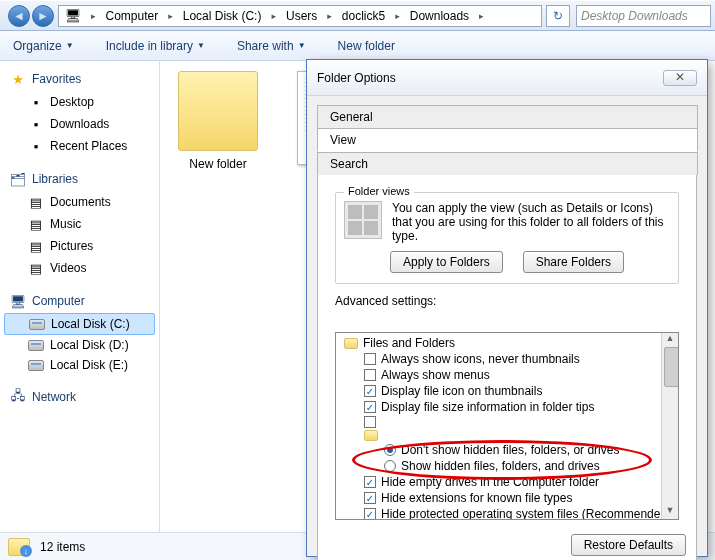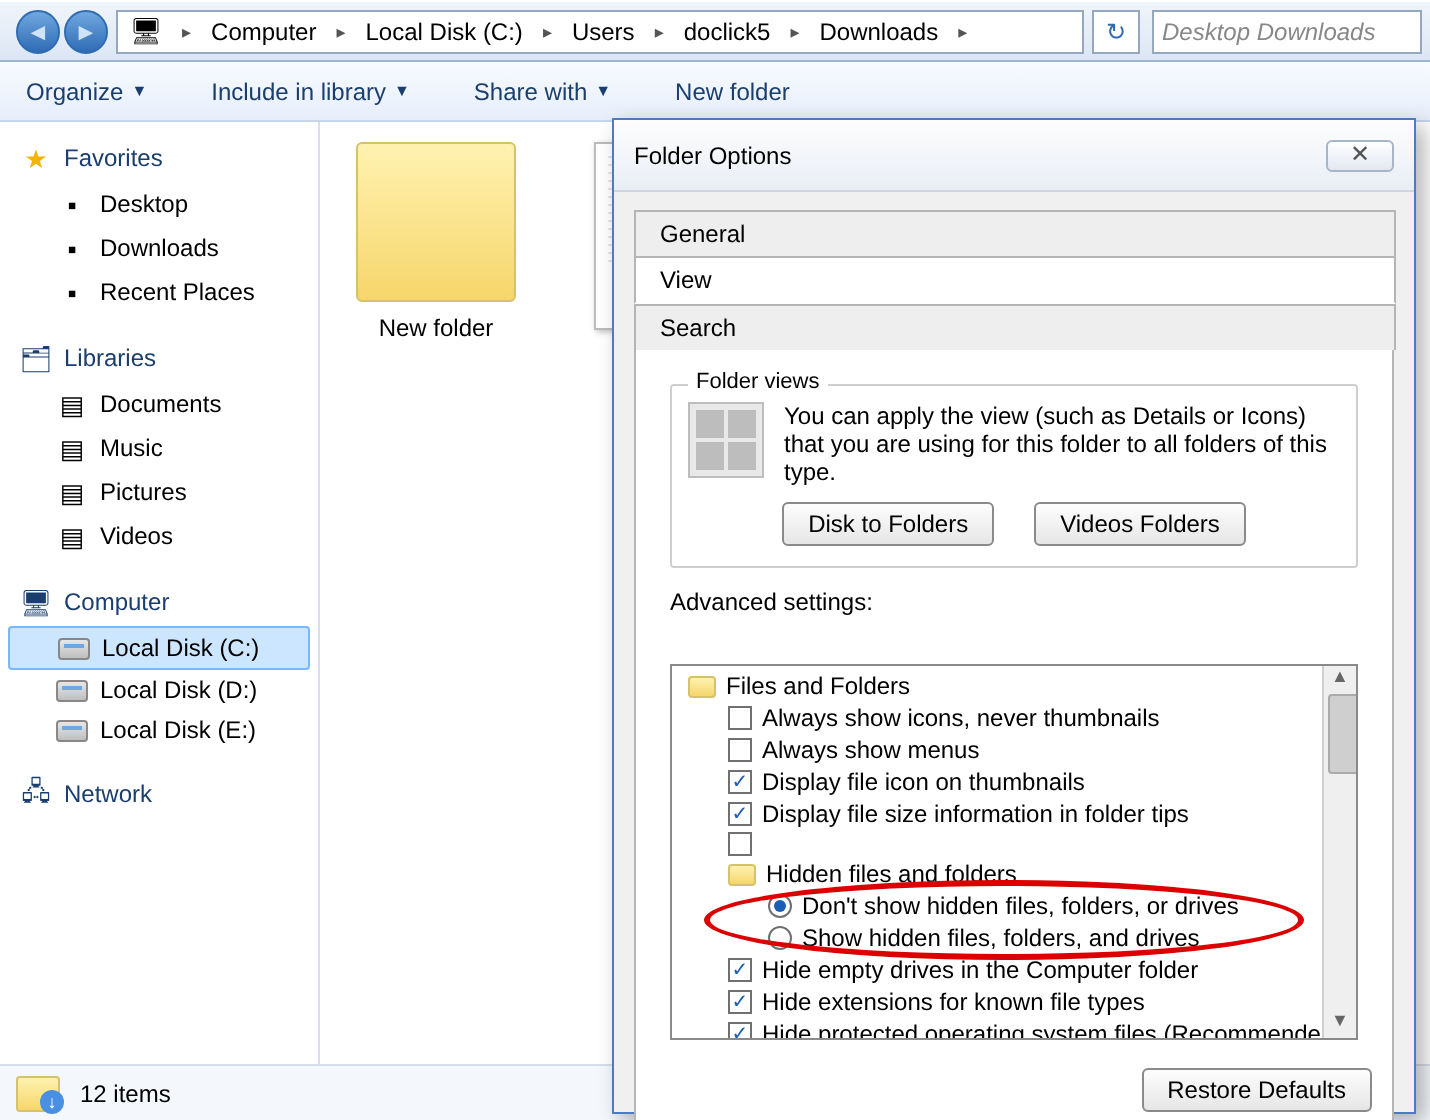--- a/index.html
+++ b/index.html
@@ -228,22 +228,22 @@
       <div class="row">
         <div class="fvico">
             <i></i>
             <i></i>
             <i></i>
             <i></i>
           </div>
         <div class="txt">You can apply the view (such as Details or Icons) that you are using for this folder to all folders of this type.</div>
       </div>
       <div class="btnrow">
-        <div class="btn">Disk to Folders</div>
-        <div class="btn">Videos Folders</div>
+        <div class="btn">Apply to Folders</div>
+        <div class="btn">Share Folders</div>
       </div>
     </div>
     <div class="advlbl">Advanced settings:</div>
     <div class="tree">
       <ul id="treelist">
           <li>
             <span class="fld"></span>
             <span>Files and Folders</span>
           </li>
           <li class="child">
@@ -260,21 +260,20 @@
           </li>
           <li class="child">
             <span class="cb">✓</span>
             <span>Display file size information in folder tips</span>
           </li>
           <li class="child">
             <span class="cb"></span>
           </li>
           <li class="child">
             <span class="fld"></span>
-            <span>Hidden files and folders</span>
           </li>
           <li class="child" style="padding-left:44px">
             <span class="rb sel"></span>
             <span>Don't show hidden files, folders, or drives</span>
           </li>
           <li class="child" style="padding-left:44px">
             <span class="rb"></span>
             <span>Show hidden files, folders, and drives</span>
           </li>
           <li class="child">

